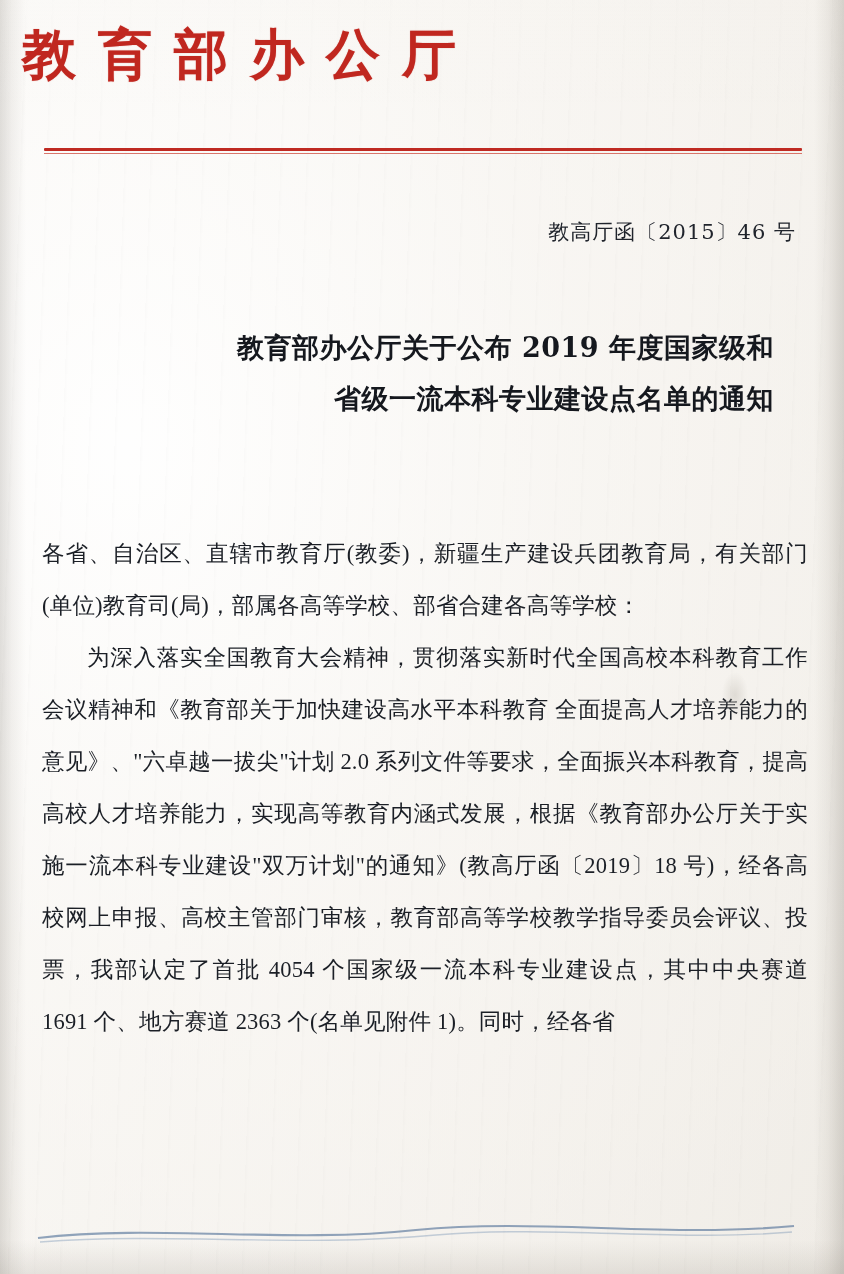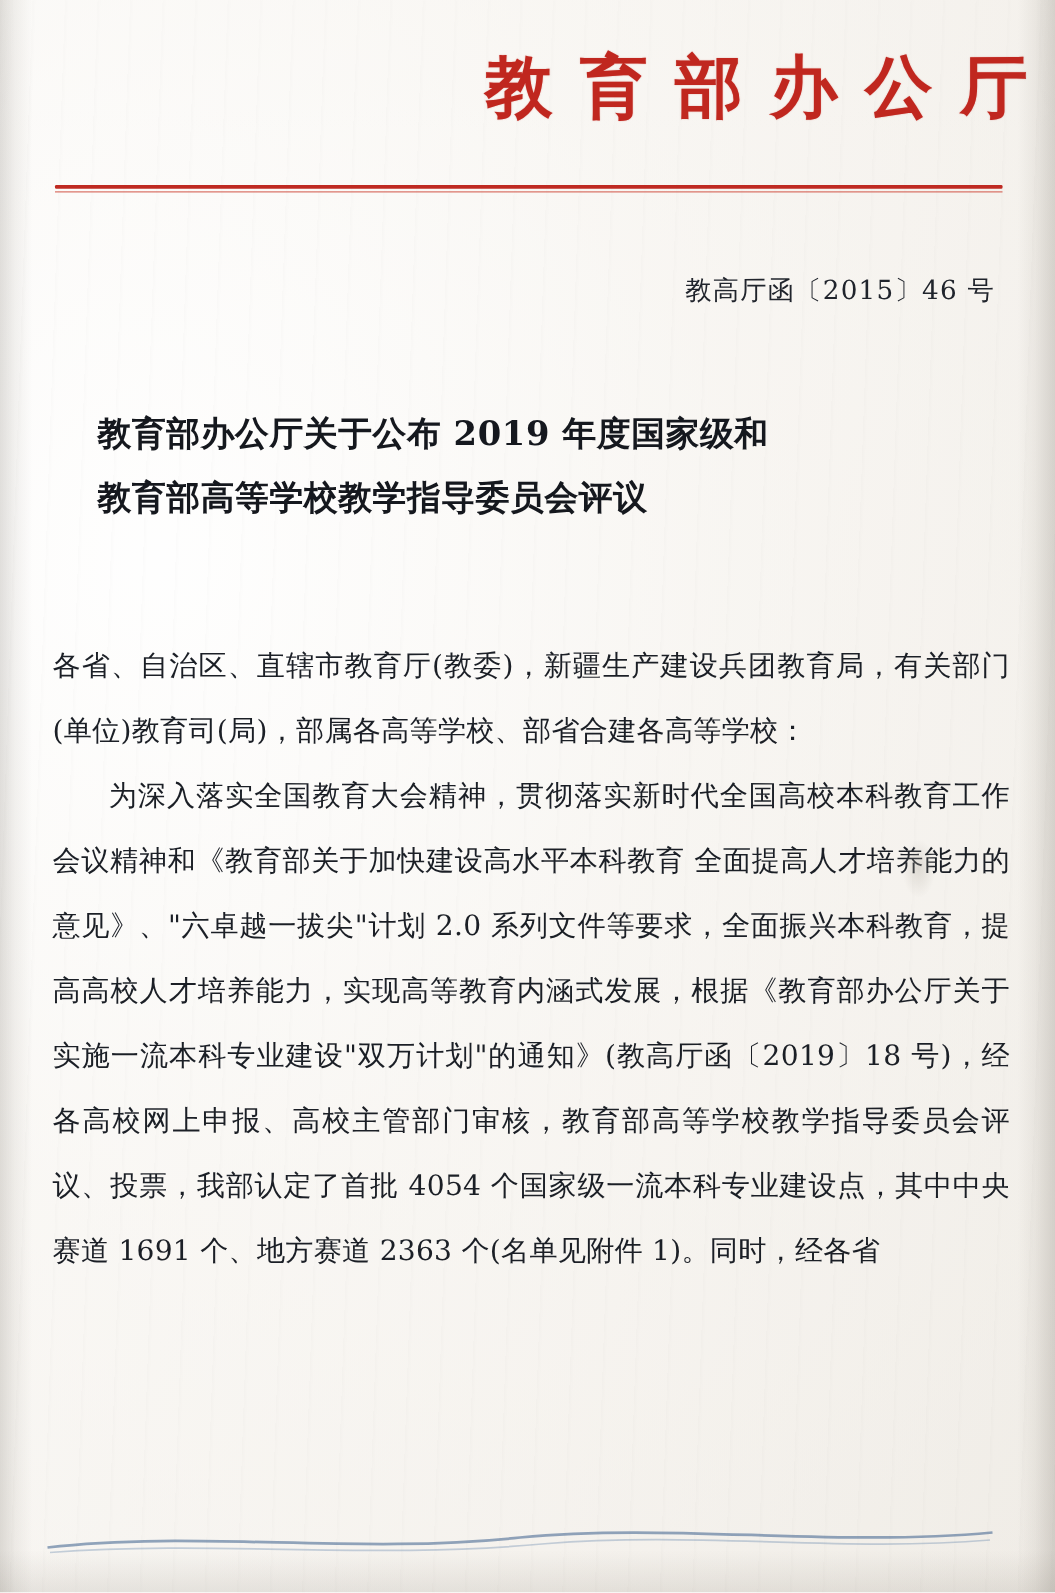--- a/index.html
+++ b/index.html
@@ -37,22 +37,22 @@
       linear-gradient(180deg, rgba(255,255,255,0.5) 0%, rgba(0,0,0,0) 8%),
       repeating-linear-gradient(92deg, rgba(0,0,0,0.012) 0px, rgba(0,0,0,0) 3px, rgba(0,0,0,0) 26px);
     mix-blend-mode: multiply;
   }
 
   
   .letterhead {
     position: absolute;
     left: 0;
     right: 0;
-    top: 42px;
-    text-align: right;
+    top: 27px;
+    text-align: left;
   }
   .letterhead-title {
     font-family: "DejaVu Serif", "Liberation Serif", serif;
     font-size: 54px;
     line-height: 1;
     font-weight: 700;
     color: #c0271f;
     letter-spacing: 22px;
     text-indent: 22px;
     text-shadow: 0 0 1px rgba(192,39,31,0.5);
@@ -94,43 +94,44 @@
     letter-spacing: 1px;
     white-space: nowrap;
   }
 
   
   .doc-title {
     position: absolute;
     left: 78px;
     right: 70px;
     top: 322px;
-    text-align: left;
+    text-align: right;
     font-size: 27px;
     font-weight: 700;
     color: #15181e;
     line-height: 1.9;
     letter-spacing: 0.5px;
   }
   .doc-title .line2 {
     display: block;
   }
 
   
   .body-text {
     position: absolute;
     left: 42px;
     right: 36px;
-    top: 507px;
+    top: 528px;
     font-size: 22.5px;
     line-height: 52px;
     color: #1b1f26;
     text-align: justify;
     text-justify: inter-ideograph;
     letter-spacing: 0.2px;
+    font-family: Liberation Serif, serif;
   }
   .body-text p {
     margin: 0;
   }
   .body-text p.indent {
     text-indent: 2em;
   }
 
   
   .pen-mark {
@@ -183,21 +184,21 @@
 
   <div class="rule-wrap">
     <div class="rule-thick"></div>
     <div class="rule-thin"></div>
   </div>
 
   <div class="doc-number">教高厅函〔2015〕46 号</div>
 
   <div class="doc-title">
     <span class="line1">教育部办公厅关于公布 2019 年度国家级和</span>
-    <span class="line2">教育部高等学校教学指导委员会评议</span>
+    <span class="line2">省级一流本科专业建设点名单的通知</span>
   </div>
 
   <div class="body-text">
     <p>各省、自治区、直辖市教育厅(教委)，新疆生产建设兵团教育局，有关部门(单位)教育司(局)，部属各高等学校、部省合建各高等学校：</p>
     <p class="indent">为深入落实全国教育大会精神，贯彻落实新时代全国高校本科教育工作会议精神和《教育部关于加快建设高水平本科教育 全面提高人才培养能力的意见》、"六卓越一拔尖"计划 2.0 系列文件等要求，全面振兴本科教育，提高高校人才培养能力，实现高等教育内涵式发展，根据《教育部办公厅关于实施一流本科专业建设"双万计划"的通知》(教高厅函〔2019〕18 号)，经各高校网上申报、高校主管部门审核，教育部高等学校教学指导委员会评议、投票，我部认定了首批 4054 个国家级一流本科专业建设点，其中中央赛道 1691 个、地方赛道 2363 个(名单见附件 1)。同时，经各省</p>
   </div>
 
   <div class="smudge"></div>
 
   <svg class="pen-mark" viewBox="0 0 760 40" preserveAspectRatio="none" aria-hidden="true">

